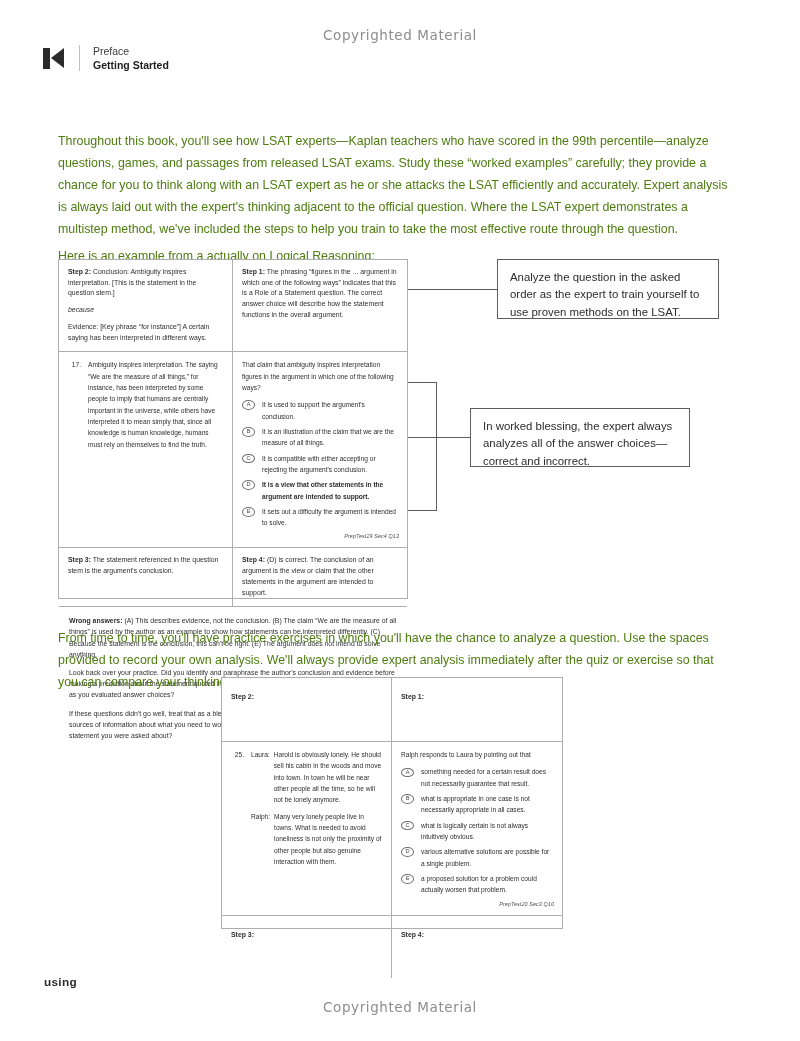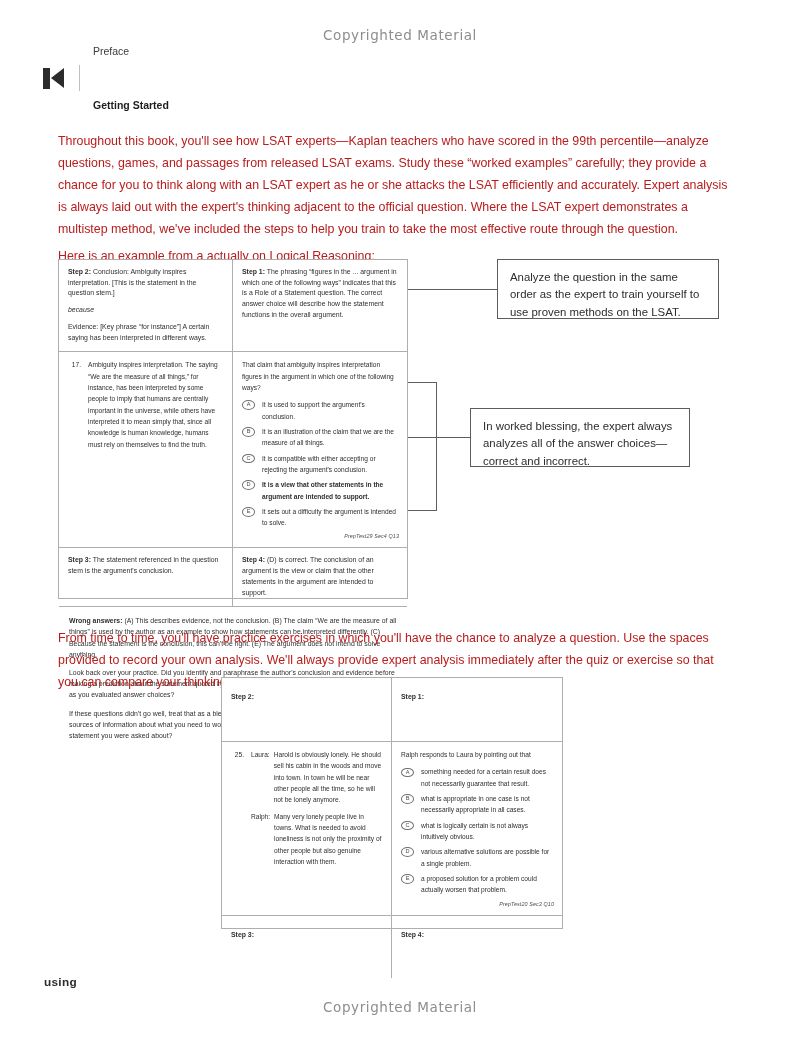--- a/index.html
+++ b/index.html
@@ -67,31 +67,30 @@
     padding-left: 2px;
   }
   .runhead-text .preface {
     font-size: 10.5px;
     color: #3b3b3b;
   }
   .runhead-text .chapter {
     font-size: 10.5px;
     font-weight: bold;
     color: #1d1d1d;
-    margin-top: 40px;
   }
 
   
   .para {
     position: absolute;
     left: 58px;
     width: 672px;
     font-size: 12.4px;
     line-height: 1.77;
-    color: #b91c1c;
+    color: #4d7c0f;
     text-align: left;
   }
   #para-intro { top: 119px; }
   #para-example-lead { top: 234px; }
   #para-practice { top: 616px; }
 
   
   .callout {
     position: absolute;
     border: 1px solid #5c5c5c;
@@ -279,21 +278,21 @@
 <p class="para" id="para-intro">Throughout this book, you'll see how LSAT experts—Kaplan teachers who have scored in the 99th percentile—analyze questions, games, and passages from released LSAT exams. Study these “worked examples” carefully; they provide a chance for you to think along with an LSAT expert as he or she attacks the LSAT efficiently and accurately. Expert analysis is always laid out with the expert's thinking adjacent to the official question. Where the LSAT expert demonstrates a multistep method, we've included the steps to help you train to take the most effective route through the question.</p>
 
 <p class="para" id="para-example-lead">Here is an example from a actually on Logical Reasoning:</p>
 
 <div class="conn" style="left:408px; top:289px; width:89px; height:1px;"></div>
 <div class="conn" style="left:408px; top:437px; width:62px; height:1px;"></div>
 <div class="conn" style="left:436px; top:382px; width:1px; height:128px;"></div>
 <div class="conn" style="left:408px; top:382px; width:29px; height:1px;"></div>
 <div class="conn" style="left:408px; top:510px; width:29px; height:1px;"></div>
 
-<div class="callout" id="callout-order">Analyze the question in the same order as the expert to train yourself to use proven methods on the LSAT.</div>
+<div class="callout" id="callout-order">Analyze the question in the asked order as the expert to train yourself to use proven methods on the LSAT.</div>
 
 <div class="callout" id="callout-choices">In worked blessing, the expert always analyzes all of the answer choices—correct and incorrect.</div>
 
 <div class="figure" id="figure-worked">
 
   <div class="fig-row bordered-bottom">
     <div class="fig-col-left fig-cell">
       <div class="step-block">
         <p><span class="step-label">Step 2:</span><span> Conclusion: Ambiguity inspires interpretation. [This is the statement in the question stem.]</span></p>
         <p class="italic">because</p>

